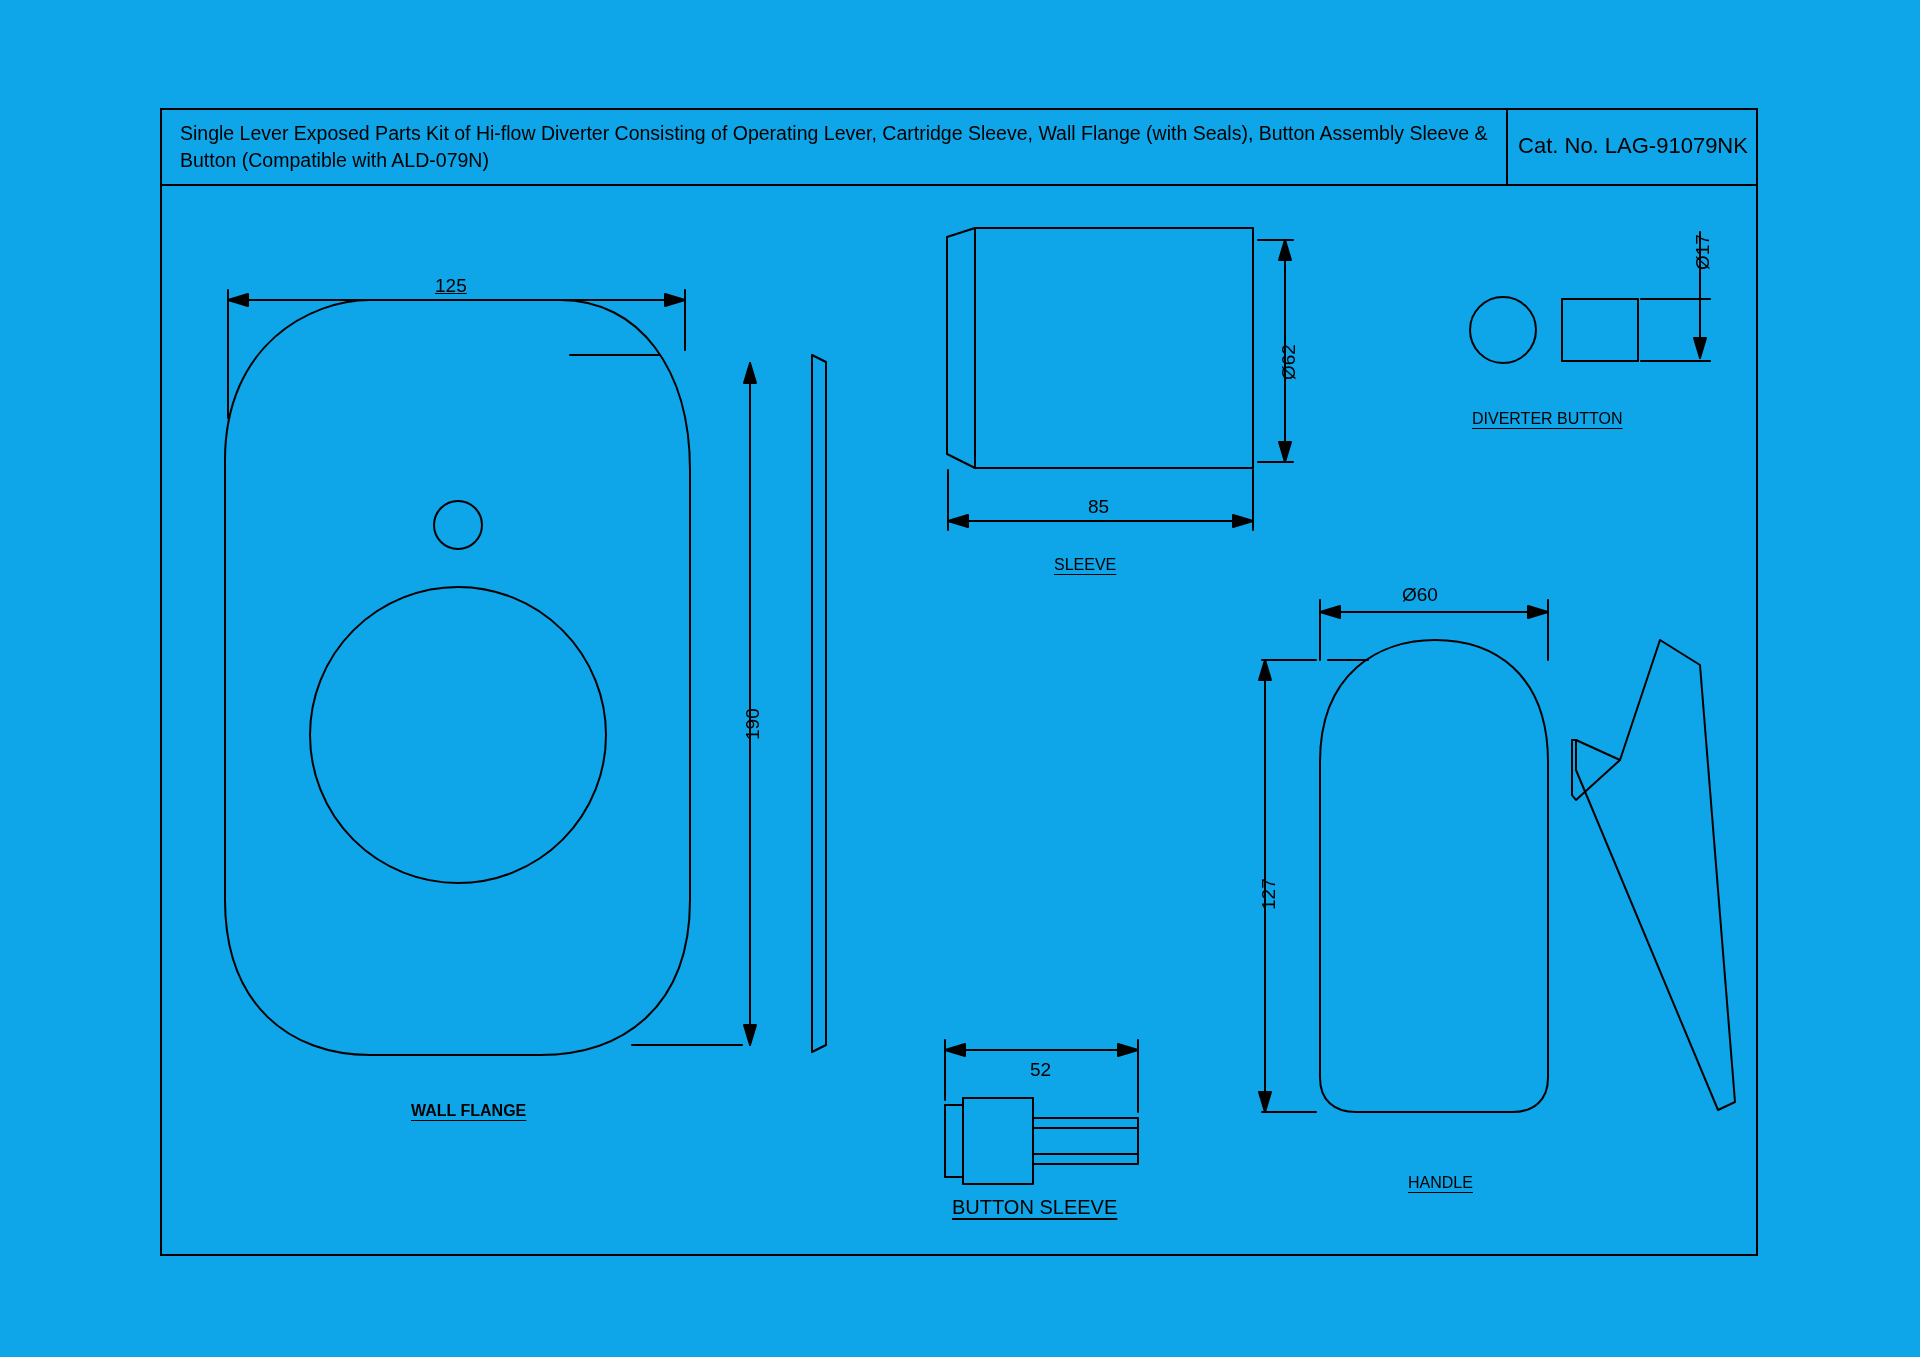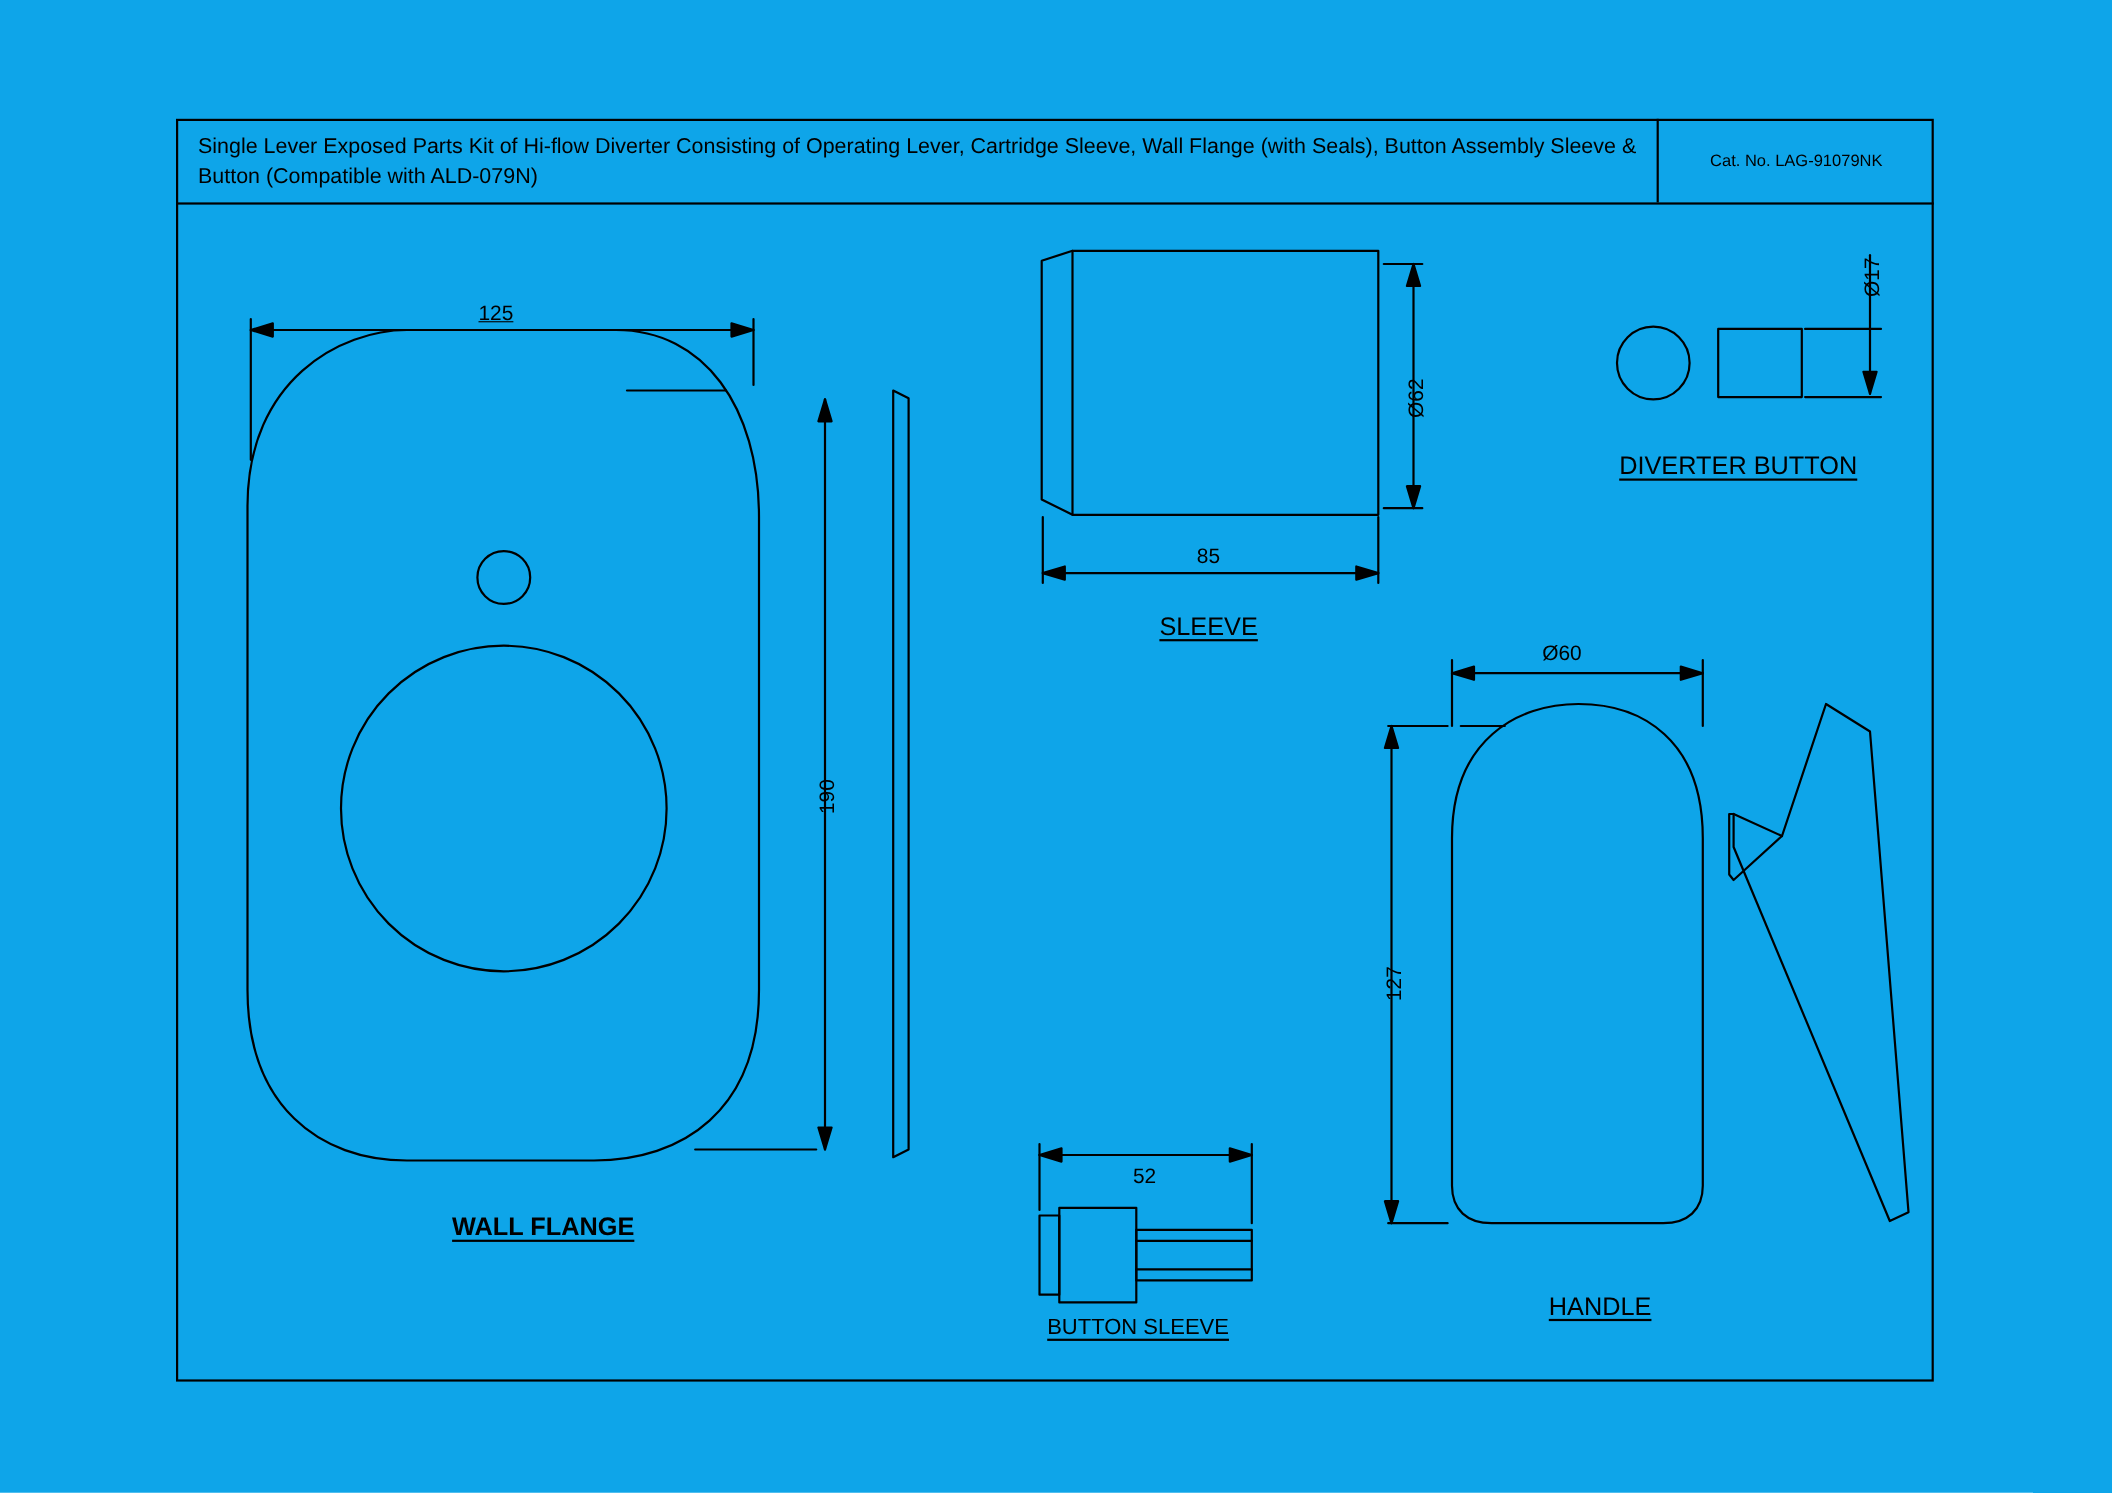--- a/index.html
+++ b/index.html
@@ -46,38 +46,38 @@
     padding: 12px 18px 0 20px;
     font-size: 19.5px;
     line-height: 27px;
   }
   .title-cat {
     width: 310px;
     box-sizing: border-box;
     display: flex;
     align-items: center;
     justify-content: center;
-    font-size: 15px;
+    font-size: 22px;
   }
   svg.draw {
     position: absolute;
     left: 0;
     top: 0;
     width: 1920px;
     height: 1357px;
     pointer-events: none;
   }
   .dim {
     position: absolute;
     font-size: 19px;
     white-space: nowrap;
   }
   .part-name {
     position: absolute;
-    font-size: 23px;
+    font-size: 16px;
     white-space: nowrap;
     text-decoration: underline;
     text-underline-offset: 4px;
   }
   .part-name.small {
     font-size: 20px;
   }
   .vert {
     transform: rotate(-90deg);
     transform-origin: left top;

